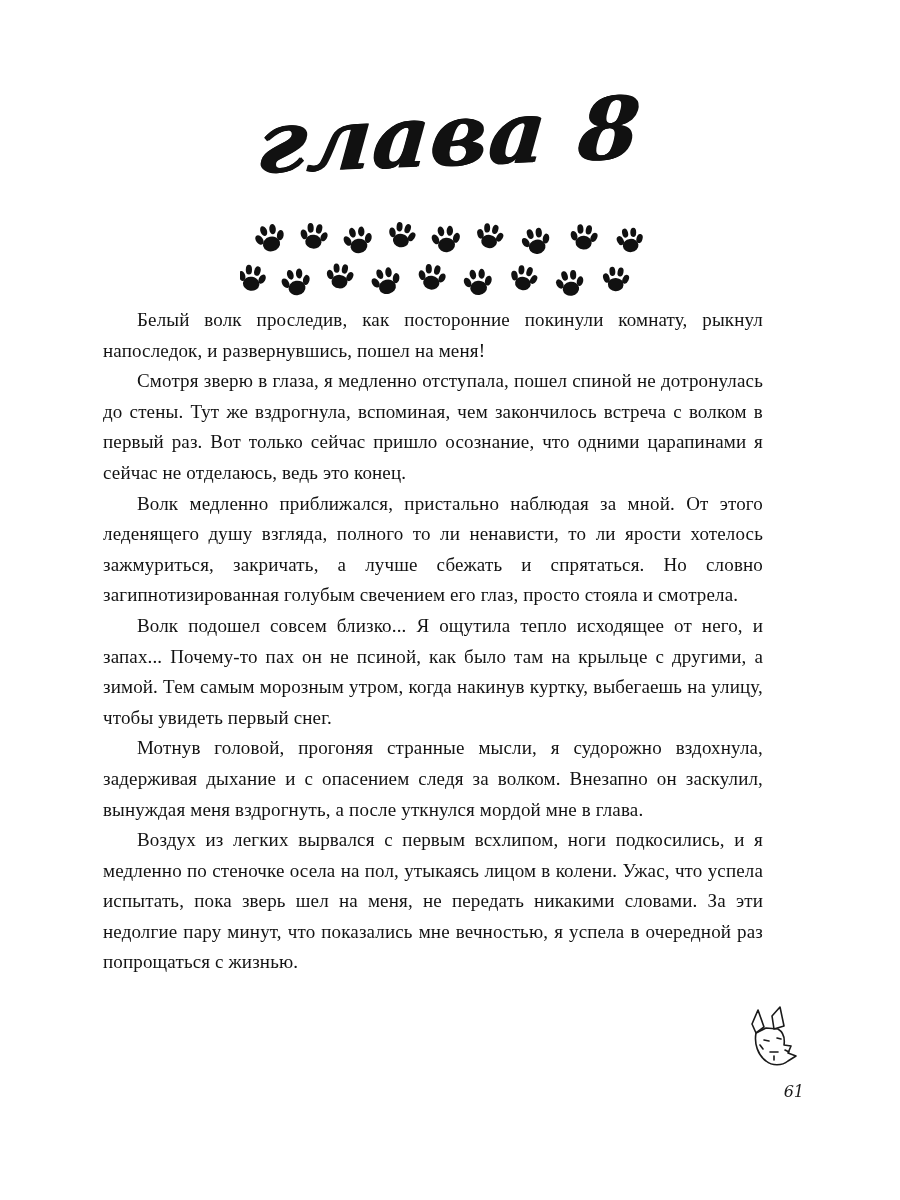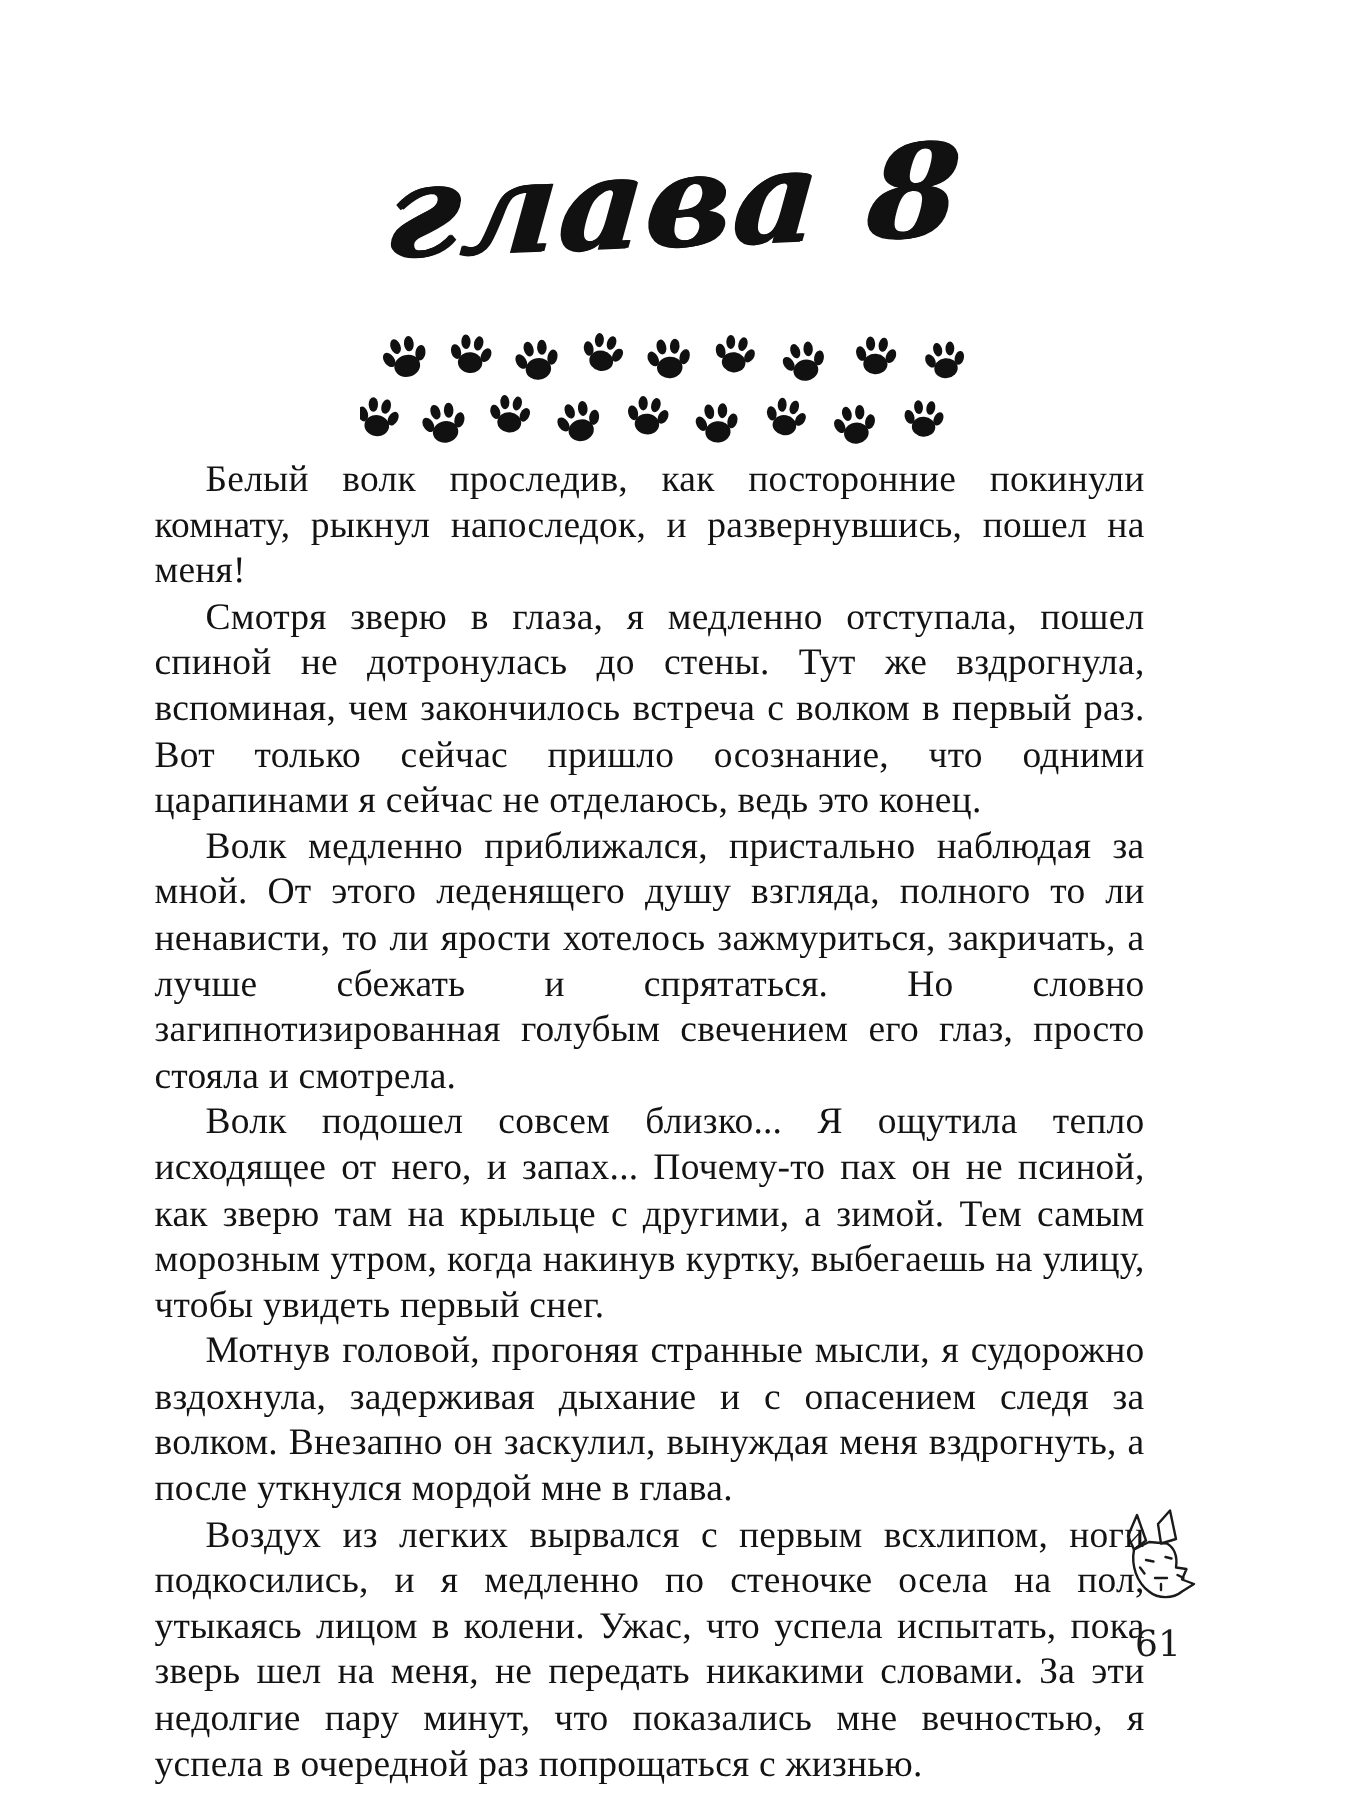--- a/index.html
+++ b/index.html
@@ -52,21 +52,21 @@
     height: 92px;
   }
   .paws svg { display: block; margin: 0 auto; }
 
   
   .body-text {
     position: absolute;
     top: 305px;
     left: 103px;
     width: 660px;
-    font-size: 25px;
+    font-size: 19px;
     line-height: 30.6px;
     text-align: justify;
     text-justify: inter-word;
     letter-spacing: 0.15px;
     color: #131313;
   }
   .body-text p {
     margin: 0;
     text-indent: 34px;
   }
@@ -80,23 +80,24 @@
     height: 72px;
   }
   .wolf-mark svg { display: block; }
 
   
   .page-number {
     position: absolute;
     left: 740px;
     top: 1082px;
     width: 64px;
-    text-align: center;
+    text-align: right;
     font-family: "DejaVu Serif", serif;
-    font-size: 24px;
+    font-style: italic;
+    font-size: 16px;
     color: #1a1a1a;
   }
 </style>
 </head>
 <body>
 
 <div class="page">
 
   <div class="chapter-head">
     <div class="chapter-title">глава 8</div>
@@ -134,21 +135,21 @@
         <use href="#paw" transform="translate(330,67) rotate(-9) scale(0.97)"></use>
         <use href="#paw" transform="translate(376,63) rotate(3) scale(0.92)"></use>
       </g>
     </svg>
   </div>
 
   <div class="body-text">
     <p>Белый волк проследив, как посторонние покинули комнату, рыкнул напоследок, и развернувшись, пошел на меня!</p>
     <p>Смотря зверю в глаза, я медленно отступала, пошел спиной не дотронулась до стены. Тут же вздрогнула, вспоминая, чем закончилось встреча с волком в первый раз. Вот только сейчас пришло осознание, что одними царапинами я сейчас не отделаюсь, ведь это конец.</p>
     <p>Волк медленно приближался, пристально наблюдая за мной. От этого леденящего душу взгляда, полного то ли ненависти, то ли ярости хотелось зажмуриться, закричать, а лучше сбежать и спрятаться. Но словно загипнотизированная голубым свечением его глаз, просто стояла и смотрела.</p>
-    <p>Волк подошел совсем близко... Я ощутила тепло исходящее от него, и запах... Почему-то пах он не псиной, как зверю там на крыльце с другими, а зимой. Тем самым морозным утром, когда накинув куртку, выбегаешь на улицу, чтобы увидеть первый снег.</p>
+    <p>Волк подошел совсем близко... Я ощутила тепло исходящее от него, и запах... Почему-то пах он не псиной, как было там на крыльце с другими, а зимой. Тем самым морозным утром, когда накинув куртку, выбегаешь на улицу, чтобы увидеть первый снег.</p>
     <p>Мотнув головой, прогоняя странные мысли, я судорожно вздохнула, задерживая дыхание и с опасением следя за волком. Внезапно он заскулил, вынуждая меня вздрогнуть, а после уткнулся мордой мне в глава.</p>
     <p>Воздух из легких вырвался с первым всхлипом, ноги подкосились, и я медленно по стеночке осела на пол, утыкаясь лицом в колени. Ужас, что успела испытать, пока зверь шел на меня, не передать никакими словами. За эти недолгие пару минут, что показались мне вечностью, я успела в очередной раз попрощаться с жизнью.</p>
   </div>
 
   <div class="wolf-mark">
     <svg width="60" height="72" viewBox="0 0 60 72" xmlns="http://www.w3.org/2000/svg" aria-hidden="true">
       <g fill="none" stroke="#1a1a1a" stroke-width="1.6" stroke-linejoin="round" stroke-linecap="round">
         <path d="M14 10 L20 27 L12 33 L8 24 Z"></path>
         <path d="M36 7 L40 26 L30 29 L28 16 Z"></path>
         <path d="M12 33 C10 44 14 55 22 61 C28 66 38 66 44 61 L52 56 L44 53 L47 46 L40 45 C41 38 39 32 34 29 L22 28 Z"></path>

